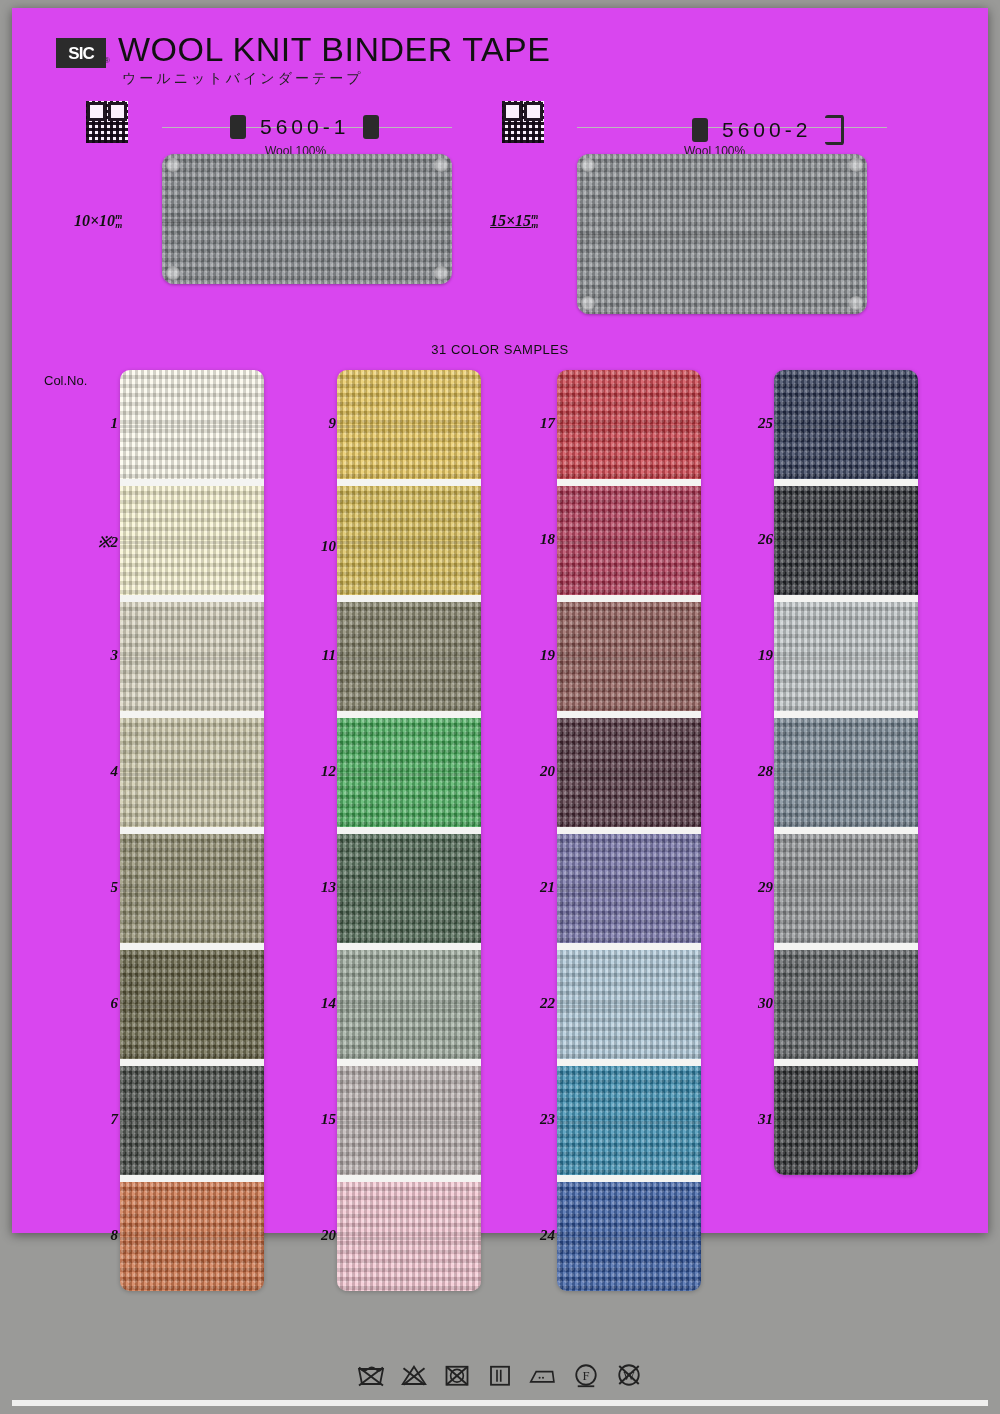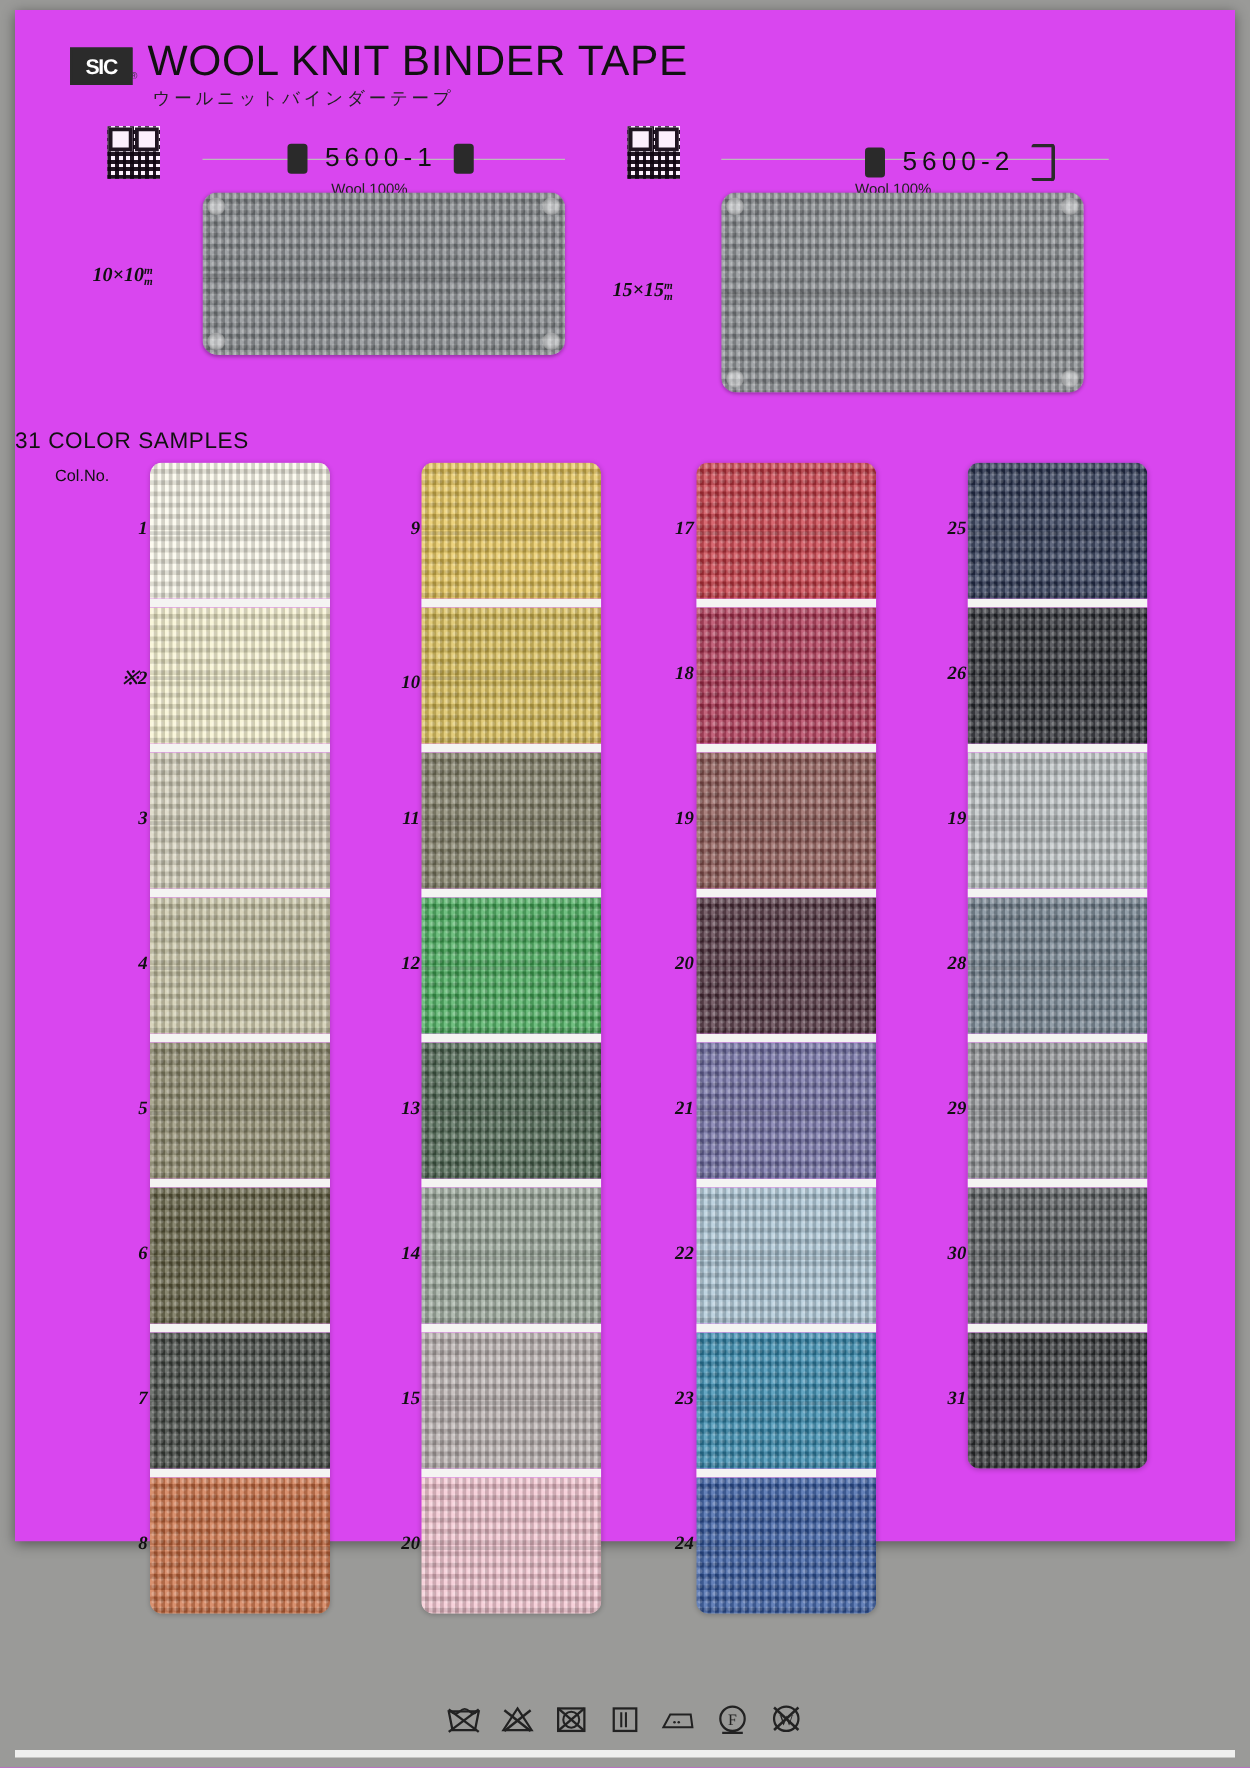--- a/index.html
+++ b/index.html
@@ -85,22 +85,22 @@
   .tape{
     position:absolute;border-radius:12px;overflow:hidden;
     box-shadow:0 1px 3px rgba(0,0,0,.3);
   }
   .tape .knit{position:absolute;inset:0;}
   .tape .dot{position:absolute;width:14px;height:14px;border-radius:50%;
     background:rgba(255,255,255,.45);box-shadow:inset 0 0 3px rgba(0,0,0,.35);}
 
   
   #samples-title{
-    position:absolute;left:0;top:334px;width:976px;text-align:left;
-    font-size:18px;color:#111;letter-spacing:.5px;
+    position:absolute;left:0;top:334px;width:976px;text-align:center;
+    font-size:13px;color:#111;letter-spacing:.5px;
   }
   #colno{
     position:absolute;left:32px;top:365px;font-size:13px;color:#111;
   }
   .col-strip{
     position:absolute;width:144px;
     border-radius:10px;overflow:hidden;
     box-shadow:0 1px 4px rgba(0,0,0,.22);
   }
   .swatch{position:relative;width:100%;overflow:hidden;}
@@ -166,21 +166,21 @@
   <div class="product" style="left:460px;top:88px;width:516px;height:240px;">
     <div class="qr" style="left:30px;top:5px;"></div>
     <div class="code-rule" style="left:105px;top:31px;width:310px;"></div>
     <div class="code-wrap" style="left:188px;top:19px;margin-left:32px;">
       <div class="clip"></div>
       <div class="code-num">5600-2</div>
       <div class="clip r" style="background:transparent;border-right:3px solid #2a2a2a;border-top:3px solid #2a2a2a;border-bottom:3px solid #2a2a2a;"></div>
     </div>
     <div class="comp" style="left:212px;top:48px;">Wool 100%</div>
 
-    <div class="size-lab" style="left:18px;top:128px;">
+    <div class="size-lab" style="left:18px;top:116px;text-decoration:underline;">
       <span>15×15</span><span class="frac"><b>m</b><span>m</span></span>
     </div>
 
     <div class="tape" id="tape2" style="left:105px;top:58px;width:290px;height:160px;">
       <div class="knit" style="background: repeating-linear-gradient(90deg, rgba(255, 255, 255, 0.16) 0px, rgba(255, 255, 255, 0.16) 3px, rgba(0, 0, 0, 0.16) 3px, rgba(0, 0, 0, 0.16) 6px) 0% 0% / 6px 6px, repeating-linear-gradient(0deg, rgba(0, 0, 0, 0.14) 0px, rgba(0, 0, 0, 0.14) 4px, rgba(255, 255, 255, 0.12) 4px, rgba(255, 255, 255, 0.12) 9px) 0% 0% / 6px 9px, radial-gradient(circle at 3px 3px, rgba(255, 255, 255, 0.22) 1.5px, transparent 2.2px) 0% 0% / 6px 6px, linear-gradient(rgb(130, 134, 138), rgb(130, 134, 138)) 0% 0% / 100% 100%;">
           <div style="position: absolute; left: 0px; right: 0px; top: 50%; height: 4px; background: rgba(0, 0, 0, 0.16);"></div>
         </div>
       <div class="dot" style="left:4px;top:4px;"></div>
       <div class="dot" style="right:4px;top:4px;"></div>
       <div class="dot" style="left:4px;bottom:4px;"></div>

